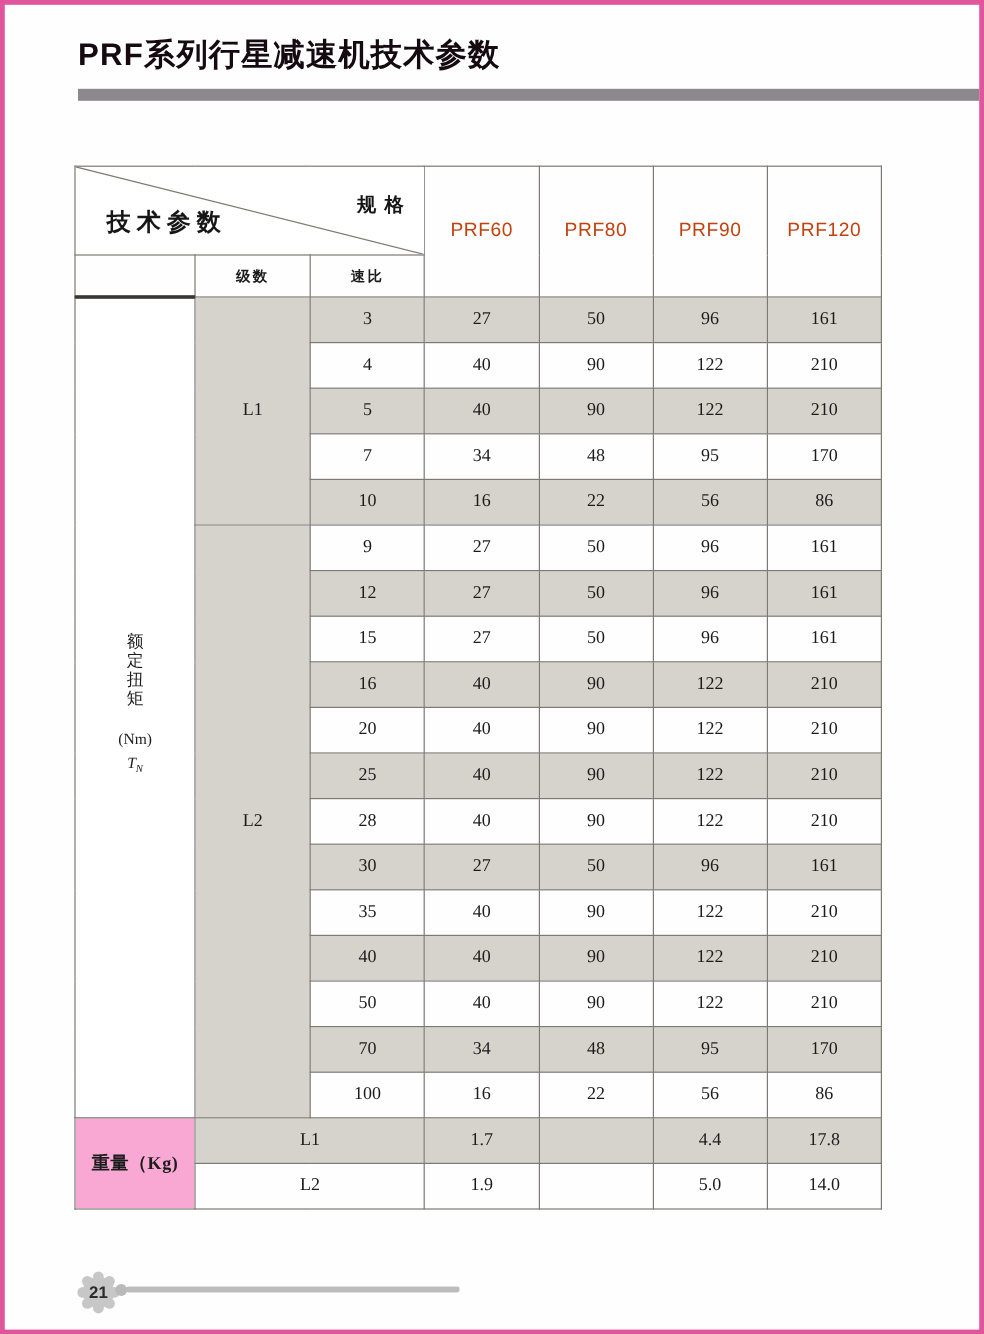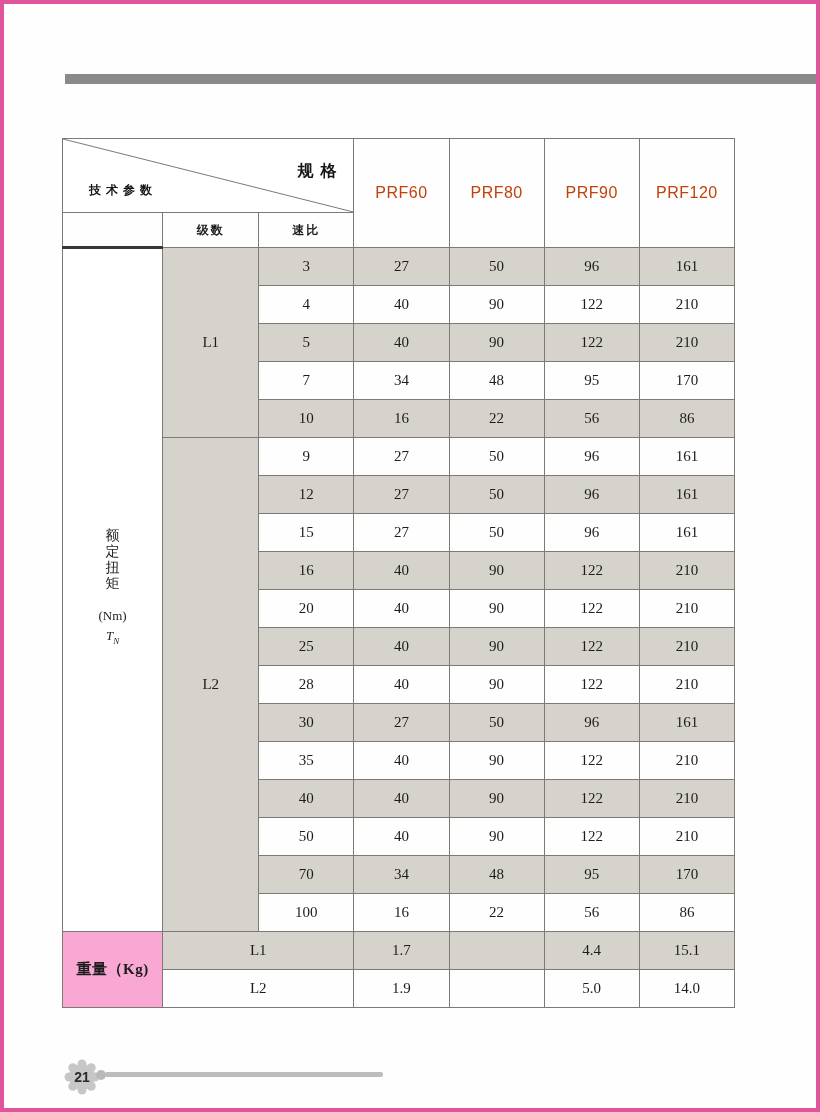--- a/index.html
+++ b/index.html
@@ -45,21 +45,21 @@
   .diag-svg { position:absolute; left:0; top:0; width:100%; height:100%; display:block; }
   .diag-svg line { stroke:#7d7975; stroke-width:1; }
   .corner-spec {
     position:absolute; top:22px; right:10px;
     font-family:"Liberation Sans", sans-serif;
     font-weight:bold; font-size:16px; letter-spacing:7px; color:#161616;
   }
   .corner-param {
     position:absolute; bottom:13px; left:26px;
     font-family:"Liberation Sans", sans-serif;
-    font-weight:bold; font-size:12px; letter-spacing:5px; color:#161616;
+    font-weight:bold; font-size:20px; letter-spacing:5px; color:#161616;
   }
   td.model {
     font-family:"Liberation Sans", sans-serif;
     font-size:16px; letter-spacing:0.5px; color:#c2410c;
   }
   td.subhead {
     font-family:"Liberation Sans", sans-serif;
     font-weight:bold; font-size:12px; letter-spacing:2px;
   }
   td.thickb { border-bottom:3px solid #3a3633; }
@@ -87,20 +87,21 @@
   .footer-line {
     position:absolute; left:101px; top:1068px; width:278px; height:5px;
     background:#bdbdbd; border-radius:2px;
   }
 </style>
 </head>
 <body>
 
 <div class="page">
 
+  <div class="title">PRF系列行星减速机技术参数</div>
   <div class="title-rule"></div>
 
   <table class="spec-table">
     <colgroup>
       <col style="width:100px">
         <col style="width:96px">
         <col style="width:95px">
       <col style="width:95px">
         <col style="width:95px">
         <col style="width:95px">
@@ -268,21 +269,21 @@
         </tr>
       </tbody>
 
     <tbody>
       <tr class="shaded">
         <td class="weight-label" rowspan="2">重量（Kg)</td>
         <td class="stage-span num" colspan="2">L1</td>
         <td class="num">1.7</td>
         <td class="num"></td>
         <td class="num">4.4</td>
-        <td class="num">15.1</td>
+        <td class="num">17.8</td>
       </tr>
       <tr>
         <td class="stage-span num" colspan="2">L2</td>
         <td class="num">1.9</td>
         <td class="num"></td>
         <td class="num">5.0</td>
         <td class="num">14.0</td>
       </tr>
     </tbody>
   </table>

